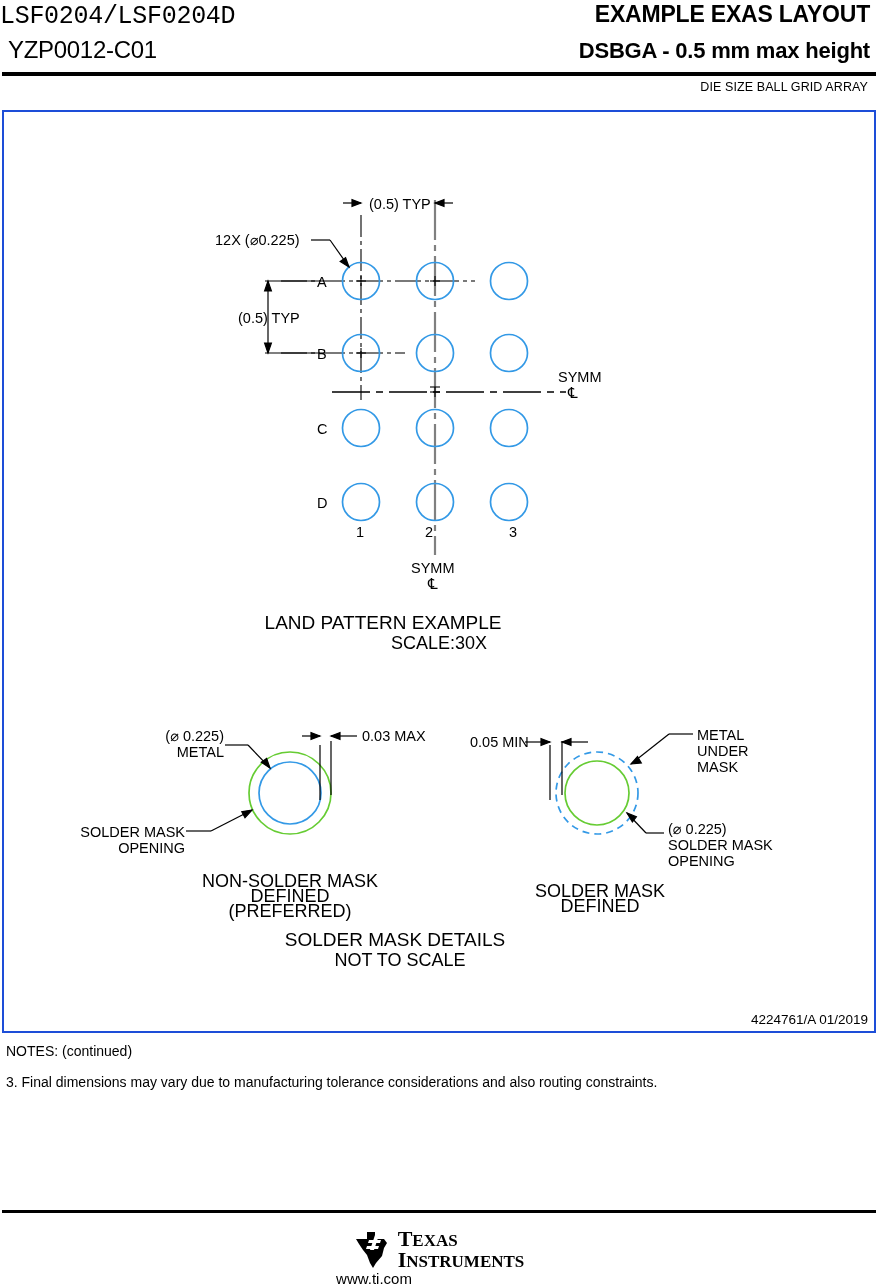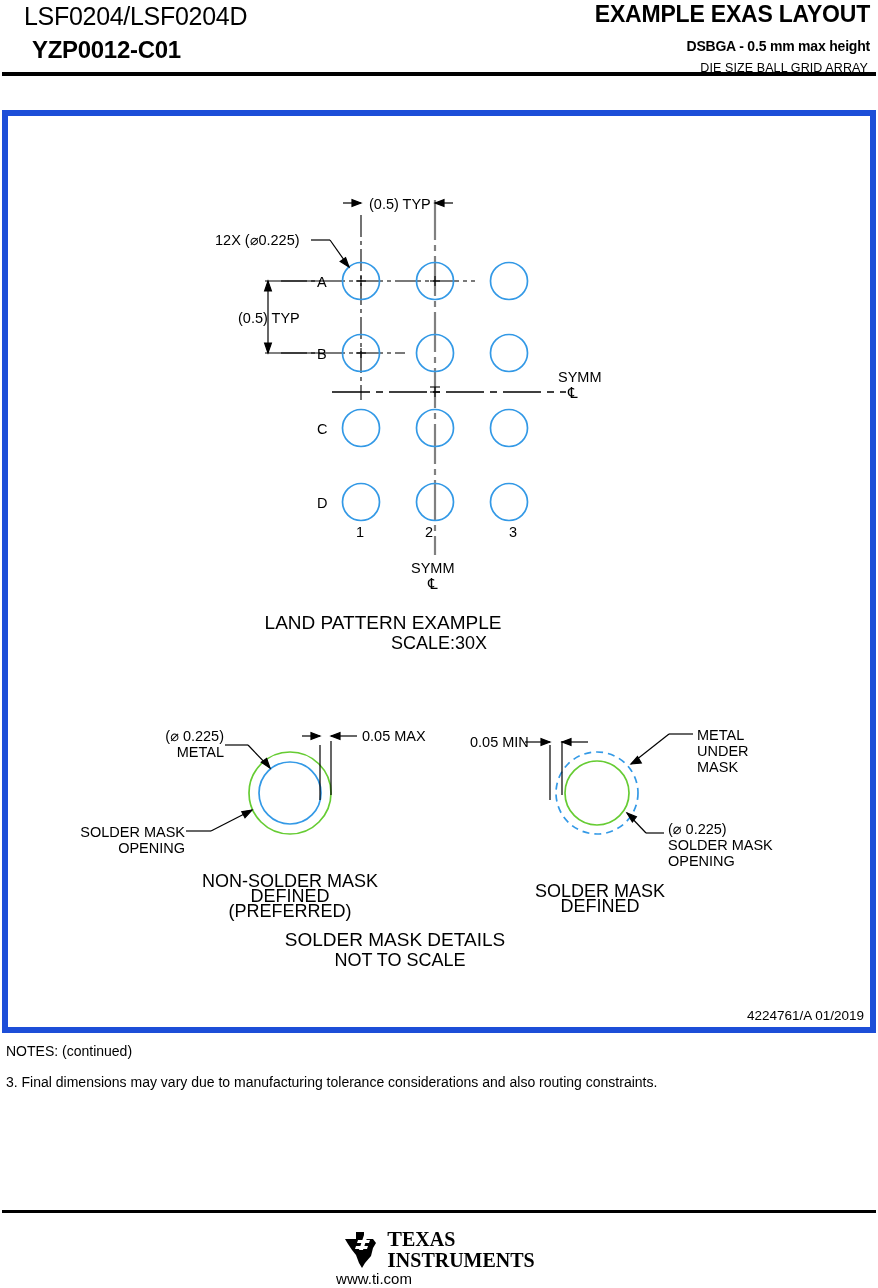--- a/index.html
+++ b/index.html
@@ -11,55 +11,55 @@
     width: 878px; height: 1288px;
     position: relative;
     font-family: "Liberation Sans", sans-serif;
     color: #000000;
     overflow: hidden;
   }
   .page { position: absolute; left: 0; top: 0; width: 878px; height: 1288px; }
 
   
   .hdr-left-1 {
-    position: absolute; left: 24px; top: 2px;
+    position: absolute; left: 0; top: 2px;
     font-size: 25px; letter-spacing: -0.3px;
     white-space: nowrap;
+    font-family: Liberation Mono, monospace;
   }
   .hdr-left-2 {
     position: absolute; left: 8px; top: 36px;
-    font-size: 24px; font-weight: bold; letter-spacing: -0.3px;
+    font-size: 24px; font-weight: normal; letter-spacing: -0.3px;
     white-space: nowrap;
-    margin-left: 24px;
   }
   .hdr-right-1 {
     position: absolute; right: 8px; top: 1px;
     font-size: 23px; font-weight: bold; letter-spacing: -0.2px;
     white-space: nowrap; text-align: right;
   }
   .hdr-right-2 {
     position: absolute; right: 8px; top: 38px;
-    font-size: 14px; font-weight: bold; letter-spacing: -0.2px;
+    font-size: 22px; font-weight: bold; letter-spacing: -0.2px;
     white-space: nowrap; text-align: left;
   }
   .hdr-rule {
     position: absolute; left: 2px; top: 72px; width: 874px; height: 4px;
     background: #000;
   }
   .hdr-sub {
-    position: absolute; right: 10px; top: 61px;
+    position: absolute; right: 10px; top: 80px;
     font-size: 12.5px; letter-spacing: 0.1px;
     white-space: nowrap;
   }
 
   
   .frame {
     position: absolute; left: 2px; top: 110px;
     width: 874px; height: 923px;
-    border: 6px solid #1d4ed8;
+    border: 2px solid #1d4ed8;
     background: #fff;
   }
   .dwg-num {
     position: absolute; right: 6px; bottom: 4px;
     font-size: 13.5px; letter-spacing: 0px;
     white-space: nowrap;
   }
 
   
   .canvas { position: absolute; left: 0; top: 0; width: 878px; height: 1288px; pointer-events: none; }
@@ -93,21 +93,21 @@
   .ti-logo {
     position: absolute; left: 0; top: 1228px; width: 878px;
     display: flex; align-items: flex-start; justify-content: center;
   }
   .ti-mark { width: 38px; height: 40px; margin-right: 6px; margin-top: 2px; }
   .ti-words { line-height: 0.96; }
   .ti-w {
     font-family: "Liberation Serif", serif;
     font-weight: bold; font-size: 22px; letter-spacing: 0px;
   }
-  .ti-w .sm { font-size: 20px; }
+  .ti-w .sm { font-size: 17px; }
   .ti-url {
     position: absolute; left: 0; top: 1270px; width: 748px;
     text-align: center; font-size: 15px;
   }
 </style>
 </head>
 <body>
 
 <div class="page">
 
@@ -277,21 +277,21 @@
 
   <div class="cap-main" style="left:0; top:612px; width:766px;">LAND PATTERN EXAMPLE</div>
   <div class="cap-sub" style="left:0; top:633px; width:878px;">SCALE:30X</div>
 
   <div class="lbl lbl-r" style="left:100px; top:728px; width:124px;">(⌀ 0.225)</div>
   <div class="lbl lbl-r" style="left:100px; top:744px; width:124px;">METAL</div>
 
   <div class="lbl lbl-r" style="left:40px; top:824px; width:145px;">SOLDER MASK</div>
   <div class="lbl lbl-r" style="left:40px; top:840px; width:145px;">OPENING</div>
 
-  <div class="lbl" style="left:362px; top:728px;">0.05 MAX</div>
+  <div class="lbl" style="left:362px; top:728px;">0.03 MAX</div>
 
   <div class="cap-sub" style="left:160px; top:871px; width:260px;">NON-SOLDER MASK</div>
   <div class="cap-sub" style="left:160px; top:886px; width:260px;">DEFINED</div>
   <div class="cap-sub" style="left:160px; top:901px; width:260px;">(PREFERRED)</div>
 
   <div class="lbl" style="left:470px; top:734px;">0.05 MIN</div>
 
   <div class="lbl" style="left:697px; top:727px;">METAL</div>
   <div class="lbl" style="left:697px; top:743px;">UNDER</div>
   <div class="lbl" style="left:697px; top:759px;">MASK</div>

